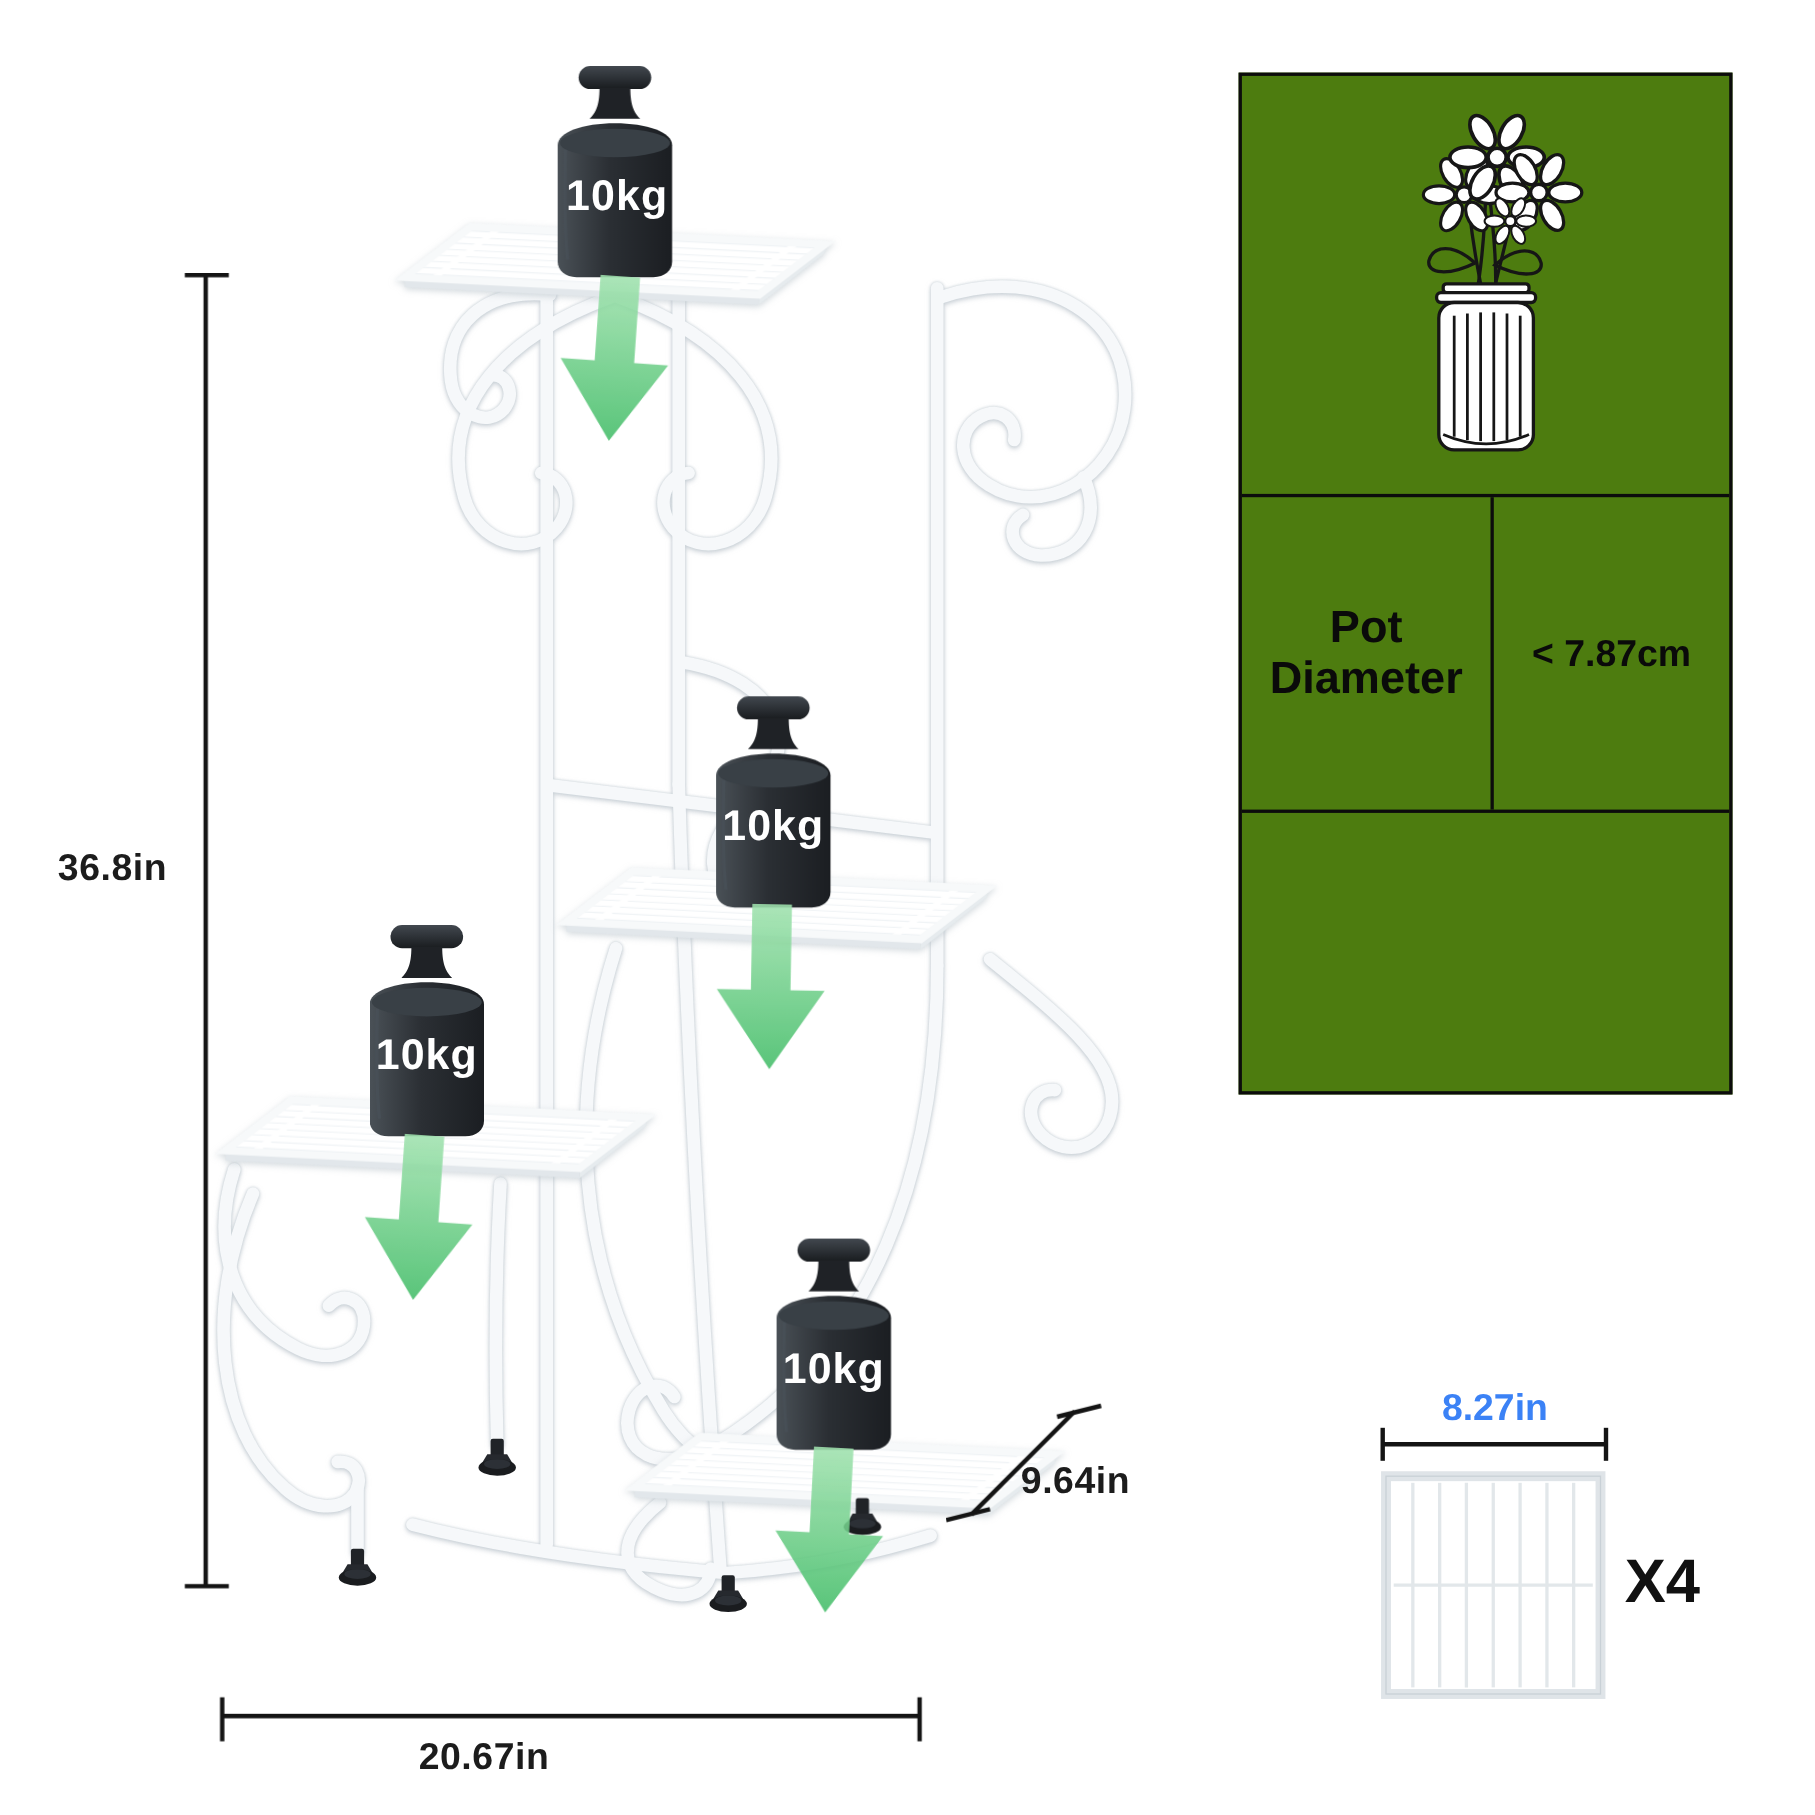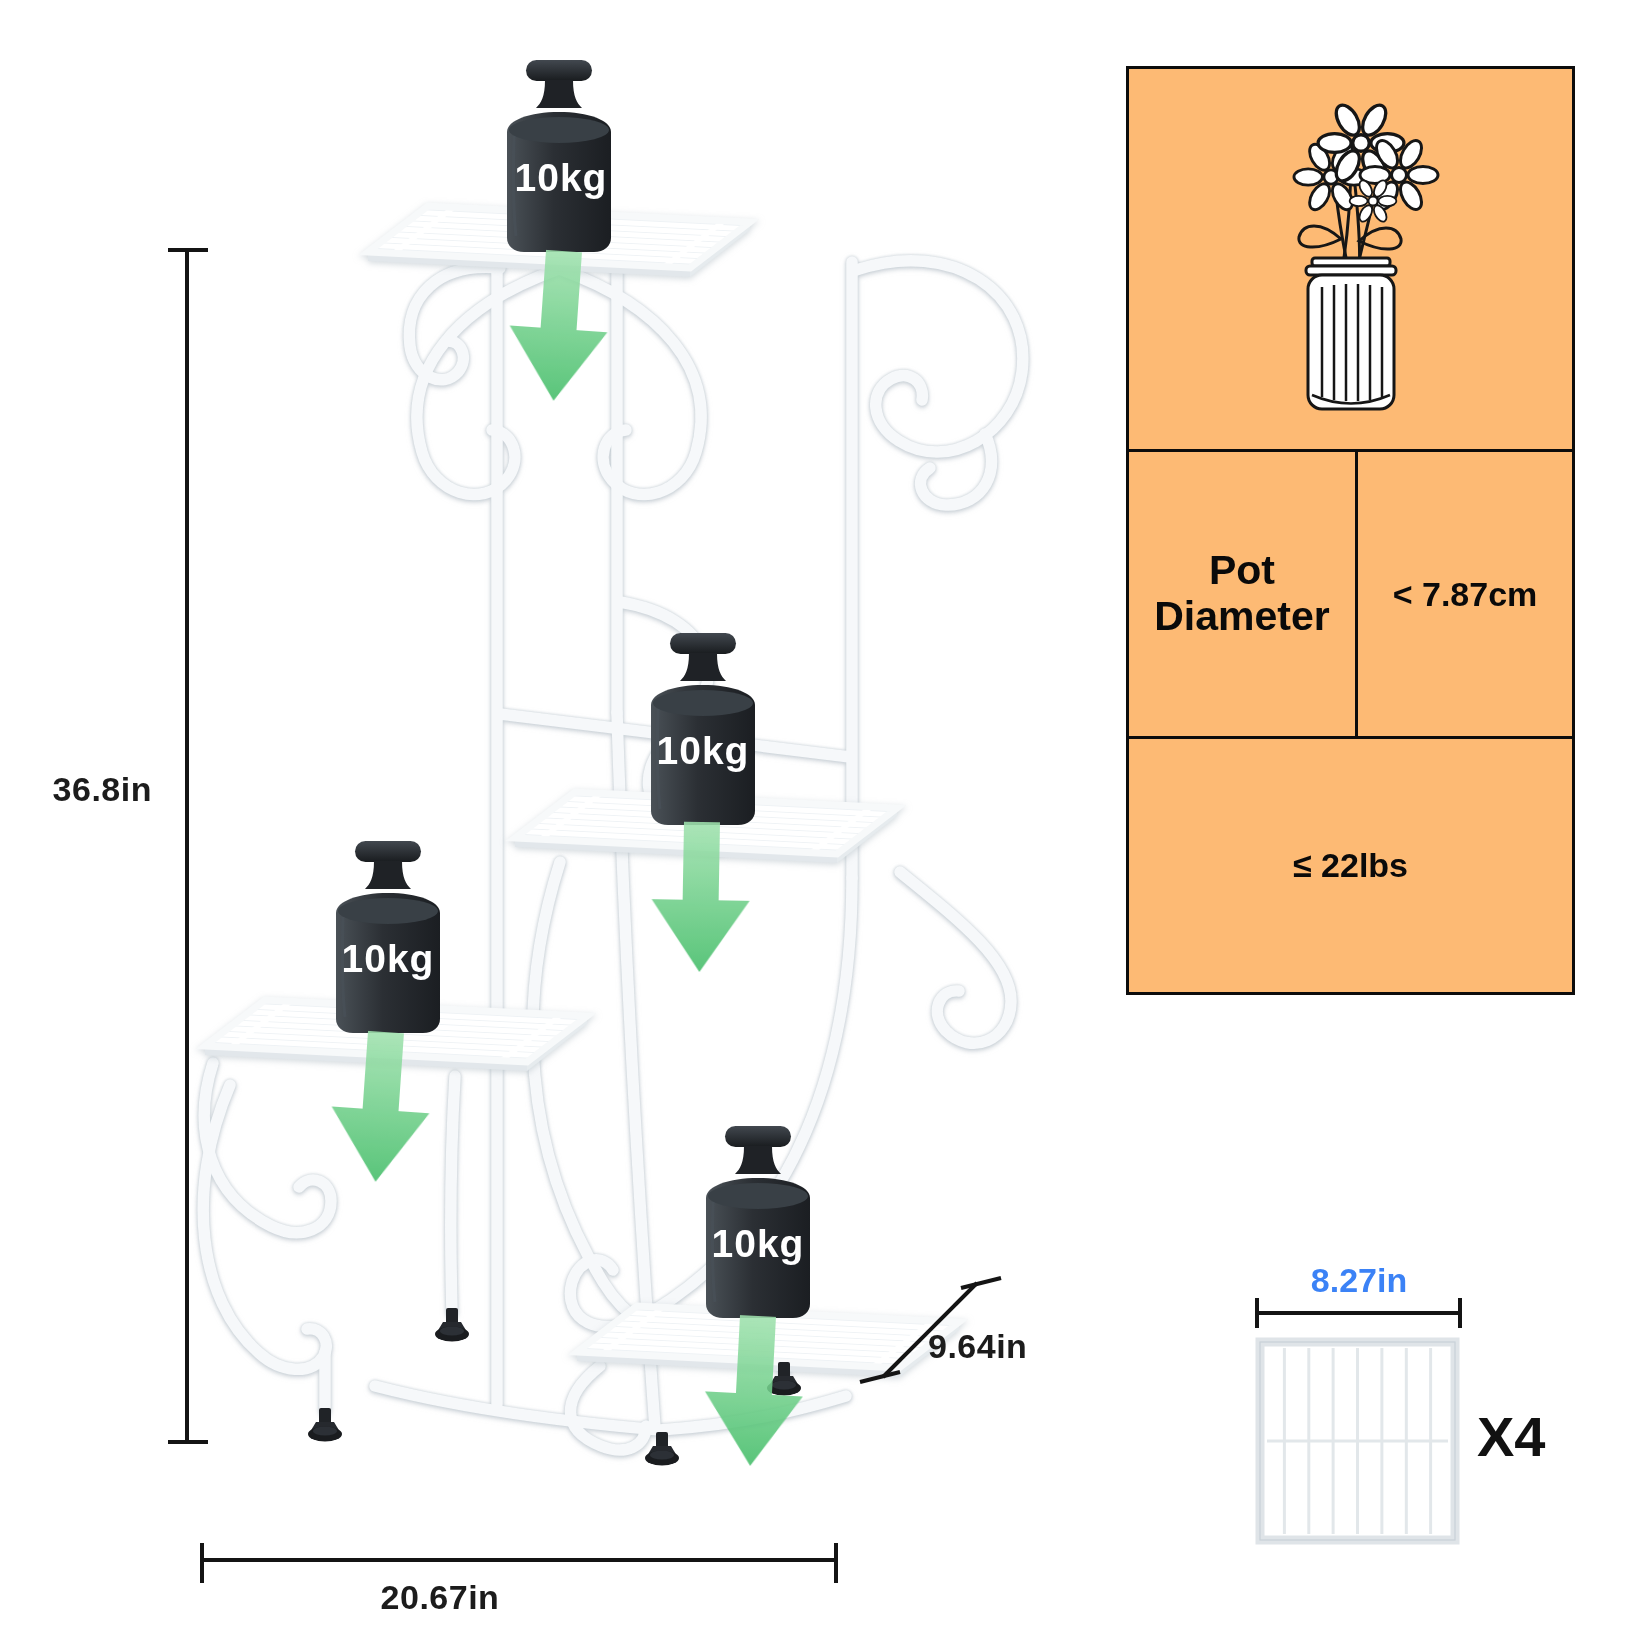--- a/index.html
+++ b/index.html
@@ -12,21 +12,21 @@
   .shelves{filter:drop-shadow(0 2px 3px rgba(170,181,190,.5));}
   .dims path{fill:none;stroke:#141414;stroke-width:4;}
   .wlabel{font-family:"Liberation Sans",sans-serif;font-size:39px;font-weight:600;
           fill:#ffffff;text-anchor:middle;letter-spacing:1px;}
   
   .dim-label{position:absolute;color:#1c1c1c;font-size:34px;font-weight:600;letter-spacing:.5px;}
   .panel-label{position:absolute;color:#3b82f6;font-size:34px;font-weight:700;}
   .count-label{position:absolute;color:#111;font-size:56px;font-weight:700;}
   
   .spec-table{position:absolute;left:1126px;top:66px;width:449px;height:929px;
-              border:3px solid #0c0c0c;box-sizing:border-box;background:#fdba74;}
+              border:3px solid #0c0c0c;box-sizing:border-box;background:#4d7c0f;}
   .t-row1{height:380px;border-bottom:3px solid #0c0c0c;display:flex;align-items:center;justify-content:center;}
   .t-row{display:flex;border-bottom:3px solid #0c0c0c;}
   .t-row2{height:284px;}
   .t-row3{border-bottom:none;height:253px;}
   .t-cell-label{width:229px;border-right:3px solid #0c0c0c;display:flex;align-items:center;
                 justify-content:center;text-align:center;font-size:41px;font-weight:700;
                 line-height:1.12;color:#0a0a0a;padding:0 6px;box-sizing:border-box;}
   .t-cell-value{flex:1;display:flex;align-items:center;justify-content:center;
                 font-size:34px;font-weight:700;color:#0a0a0a;}
   .vase svg{position:static;}
@@ -199,21 +199,20 @@
           <line x1="181" y1="208" x2="181" y2="318"></line>
           <path d="M111,316 Q150,333 189,316"></path>
         </g>
       </svg>
     </div>
     <div class="t-row t-row2">
       <div class="t-cell-label">Pot Diameter</div>
       <div class="t-cell-value">&lt; 7.87cm</div>
     </div>
     <div class="t-row t-row3">
-      <div class="t-cell-value">≤ 22lbs</div>
     </div>
   </div>
 
   <svg style="left:1180px;top:1240px;" width="420" height="330" viewBox="0 0 420 330">
     <g stroke="#141414" stroke-width="4" fill="none">
       <path d="M77,73 L280,73"></path>
       <path d="M77,58 L77,88"></path>
       <path d="M280,58 L280,88"></path>
     </g>
     <g>

